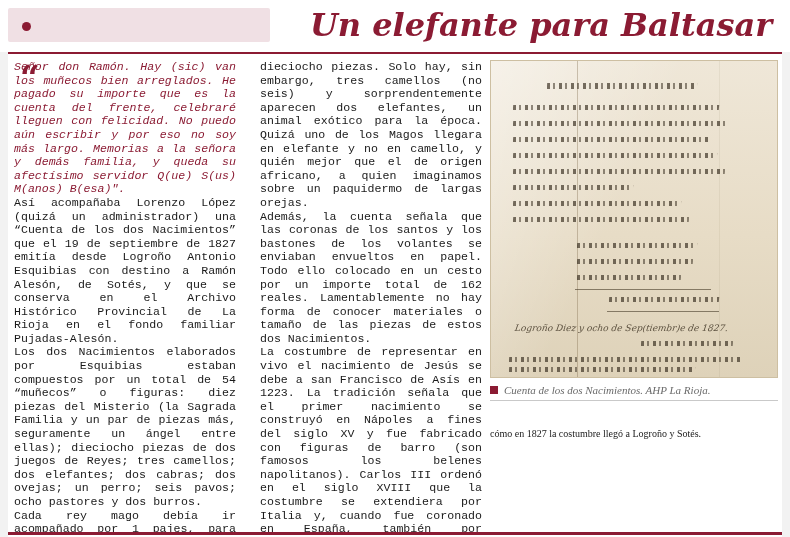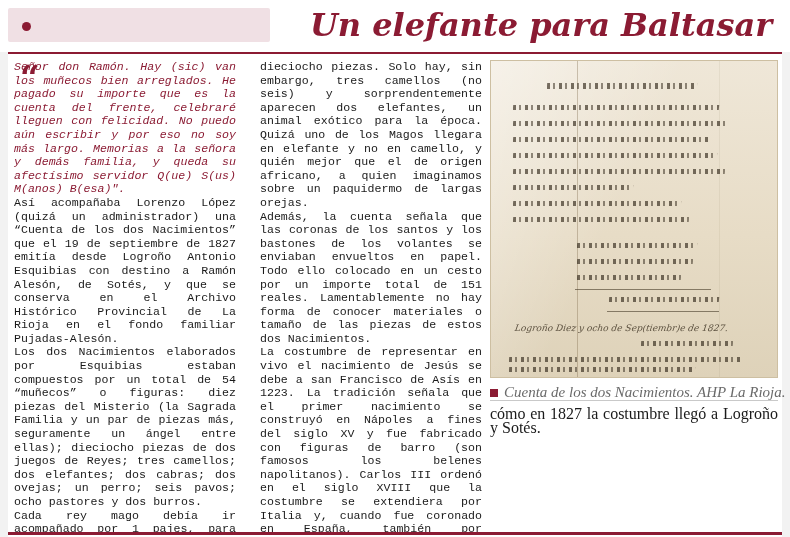--- a/index.html
+++ b/index.html
@@ -166,36 +166,36 @@
     display: flex;
     align-items: center;
     gap: 6px;
   }
   .caption-sq {
     width: 8px; height: 8px;
     background: #8b1b33;
     flex: 0 0 auto;
   }
   .caption-text {
-    font-size: 15px;
+    font-size: 11px;
     font-style: italic;
     color: #6a6a6a;
     white-space: nowrap;
   }
   .caption-rule {
     position: absolute;
     left: 482px; top: 340px;
     width: 288px; height: 1px;
     background: #c9c9c9;
   }
   .col3-lower {
     position: absolute;
-    left: 482px; top: 347px;
+    left: 482px; top: 367px;
     width: 288px;
-    font-size: 16px;
+    font-size: 10px;
     line-height: 13.6px;
     color: #1a1a1a;
     text-align: justify;
   }
   .col3-lower p { margin: 0; }
 
   .rule-bottom {
     position: absolute;
     left: 8px; top: 532px;
     width: 774px; height: 3px;
@@ -234,21 +234,21 @@
     <div class="col col1">
       <span class="quotemark">“</span>
       <p class="lead">Señor don Ramón. Hay (sic) van los muñecos bien arreglados. He pagado su importe que es la cuenta del frente, celebraré lleguen con felicidad. No puedo aún escribir y por eso no soy más largo. Memorias a la señora y demás familia, y queda su afectísimo servidor Q(ue) S(us) M(anos) B(esa)".</p>
       <p class="after-lead">Así acompañaba Lorenzo López (quizá un administrador) una “Cuenta de los dos Nacimientos” que el 19 de septiembre de 1827 emitía desde Logroño Antonio Esquibias con destino a Ramón Alesón, de Sotés, y que se conserva en el Archivo Histórico Provincial de La Rioja en el fondo familiar Pujadas-Alesón.</p>
       <p>Los dos Nacimientos elaborados por Esquibias estaban compuestos por un total de 54 “muñecos” o figuras: diez piezas del Misterio (la Sagrada Familia y un par de piezas más, seguramente un ángel entre ellas); dieciocho piezas de dos juegos de Reyes; tres camellos; dos elefantes; dos cabras; dos ovejas; un perro; seis pavos; ocho pastores y dos burros.</p>
       <p>Cada rey mago debía ir acompañado por 1 pajes, para que salga la cuenta de</p>
     </div>
 
     <div class="col col2">
       <p>dieciocho piezas. Solo hay, sin embargo, tres camellos (no seis) y sorprendentemente aparecen dos elefantes, un animal exótico para la época. Quizá uno de los Magos llegara en elefante y no en camello, y quién mejor que el de origen africano, a quien imaginamos sobre un paquidermo de largas orejas.</p>
-      <p>Además, la cuenta señala que las coronas de los santos y los bastones de los volantes se enviaban envueltos en papel. Todo ello colocado en un cesto por un importe total de 151 reales. Lamentablemente no hay forma de conocer materiales o tamaño de las piezas de estos dos Nacimientos.</p>
+      <p>Además, la cuenta señala que las coronas de los santos y los bastones de los volantes se enviaban envueltos en papel. Todo ello colocado en un cesto por un importe total de 162 reales. Lamentablemente no hay forma de conocer materiales o tamaño de las piezas de estos dos Nacimientos.</p>
       <p>La costumbre de representar en vivo el nacimiento de Jesús se debe a san Francisco de Asís en 1223. La tradición señala que el primer nacimiento se construyó en Nápoles a fines del siglo XV y fue fabricado con figuras de barro (son famosos los belenes napolitanos). Carlos III ordenó en el siglo XVIII que la costumbre se extendiera por Italia y, cuando fue coronado en España, también por  territorio peninsular. Y así, vemos en este documento</p>
     </div>
 
     <div class="doc-figure">
       <div class="doc-img">
         <div class="fold" style="left:86px;"></div>
         <div class="fold" style="left:228px; opacity:.25;"></div>
 
         <div class="wl title-wl" style="left:56px; top:22px; width:150px;"></div>
         <div class="wl" style="left:22px; top:44px; width:206px;"></div>

